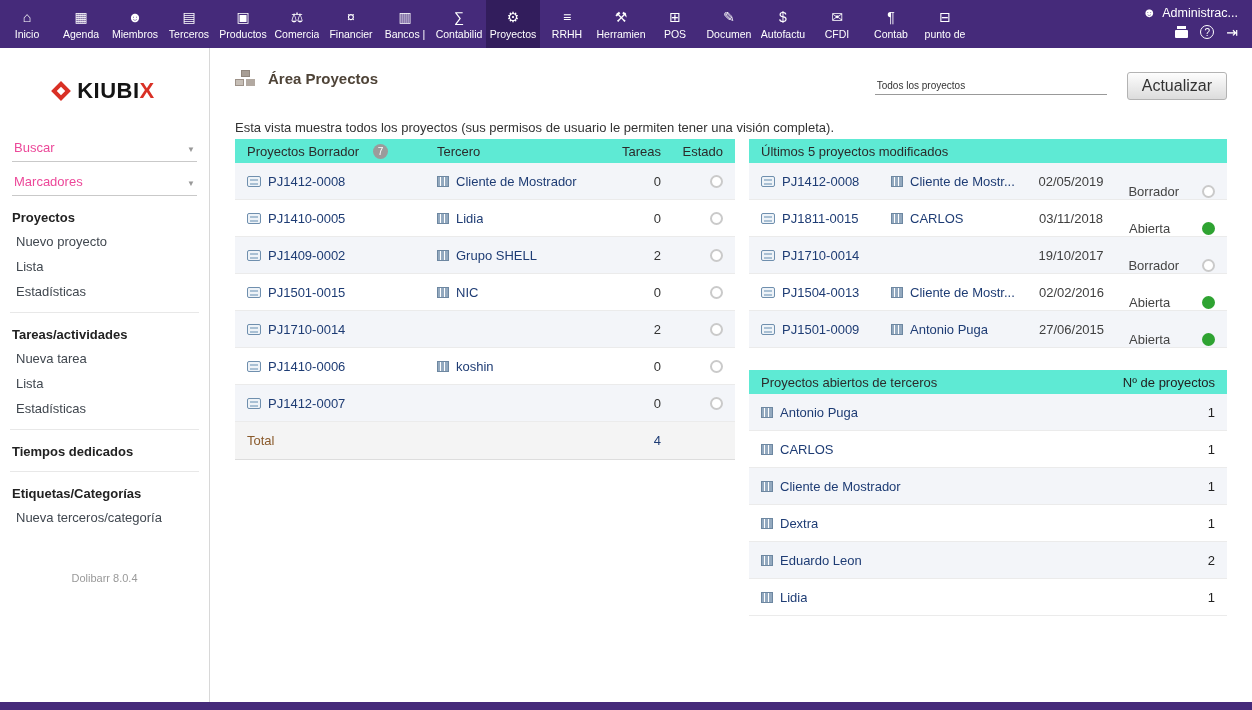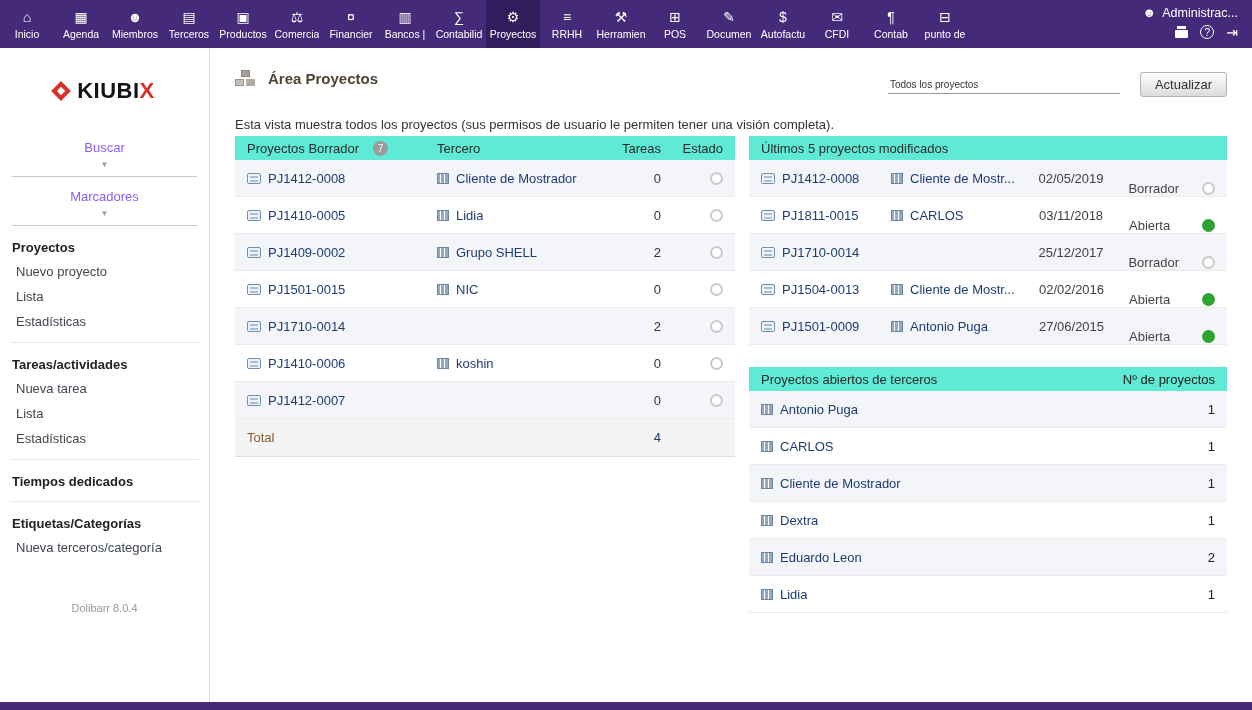--- a/index.html
+++ b/index.html
@@ -41,21 +41,21 @@
 
   
   .sidebar { width:210px; background:#fff; border-right:1px solid #d8d8d8; flex:0 0 210px; }
   .logo { display:flex; align-items:center; justify-content:center; padding:30px 0 24px; cursor:pointer; }
   .logo-mark { width:14px; height:14px; border:4px solid var(--logo-red,#d93025); transform:rotate(45deg); margin-right:9px; }
   .logo-text { font-size:22px; font-weight:bold; letter-spacing:.5px; color:#141414; }
   .logo-x { color:var(--logo-red,#d93025); }
   .side-drop {
     display:flex; justify-content:space-between; align-items:center;
     margin:0 12px; padding:12px 2px 6px; border-bottom:1px solid #c9c9c9;
-    color:#8b5cf6; cursor:pointer;flex-direction:column;
+    color:#ec4899; cursor:pointer;
   }
   .caret-icon::before { content:"▼"; font-size:8px; color:#999; }
   .side-block { padding:10px 0 8px; margin:0 10px; }
   .side-block + .side-block { border-top:1px solid #e8e8e8; }
   .side-title { font-weight:bold; color:#222; padding:4px 2px; display:block; cursor:pointer; }
   .side-link { display:block; color:#40474f; padding:5px 2px 5px 6px; cursor:pointer; }
   .side-version { text-align:center; color:#999; font-size:11px; margin-top:34px; }
 
   
   .content { flex:1; padding:16px 25px 0 25px; overflow:hidden; }
@@ -63,21 +63,21 @@
   .page-title { display:flex; align-items:center; gap:9px; font-size:15px; font-weight:bold; color:#4e4337; padding-top:6px; }
   .title-icon { position:relative; width:24px; height:17px; }
   .title-icon::before { content:""; position:absolute; left:6px; top:0; width:9px; height:7px; background:#a79d94; box-shadow:inset 0 0 0 1px #90867d; }
   .title-icon::after { content:""; position:absolute; left:0; top:9px; width:9px; height:7px; background:#c6beb6; box-shadow:11px 0 0 #b2a9a1, inset 0 0 0 1px #9d9289; }
   .head-right { display:flex; align-items:center; gap:20px; margin-top:8px; }
   .filter-input {
     border:none; border-bottom:1px solid #999; width:232px; padding:3px 2px;
     font-family:inherit; font-size:10px; color:#333; outline:none; background:transparent;
   }
   .refresh-btn {
-    font-family:inherit; font-size:13px; color:#333;
+    font-family:inherit; font-size:16px; color:#333;
     background:linear-gradient(#fdfdfd,#dcdcdc); border:1px solid #b3b3b3; border-radius:3px;
     padding:4px 14px; cursor:pointer;
   }
   .desc { margin:20px 0 4px; color:#333; }
 
   
   .tables { display:flex; gap:14px; align-items:flex-start; }
   .col-left { width:500px; flex:0 0 500px; }
   .col-right { flex:1; }
   .thead {
@@ -462,21 +462,21 @@
 
               <div class="trow">
                 <div class="r1">
                   <span class="ico project"></span>
                   <a class="link">PJ1710-0014</a>
                 </div>
                 <div class="r2">
 
                   <a class="link"></a>
                 </div>
-                <div class="r3">25/12/2017</div>
+                <div class="r3">19/10/2017</div>
                 <div class="r4">
                   <span>Borrador</span>
                   <span class="dot draft"></span>
                 </div>
               </div>
 
               <div class="trow">
                 <div class="r1">
                   <span class="ico project"></span>
                   <a class="link">PJ1504-0013</a>

